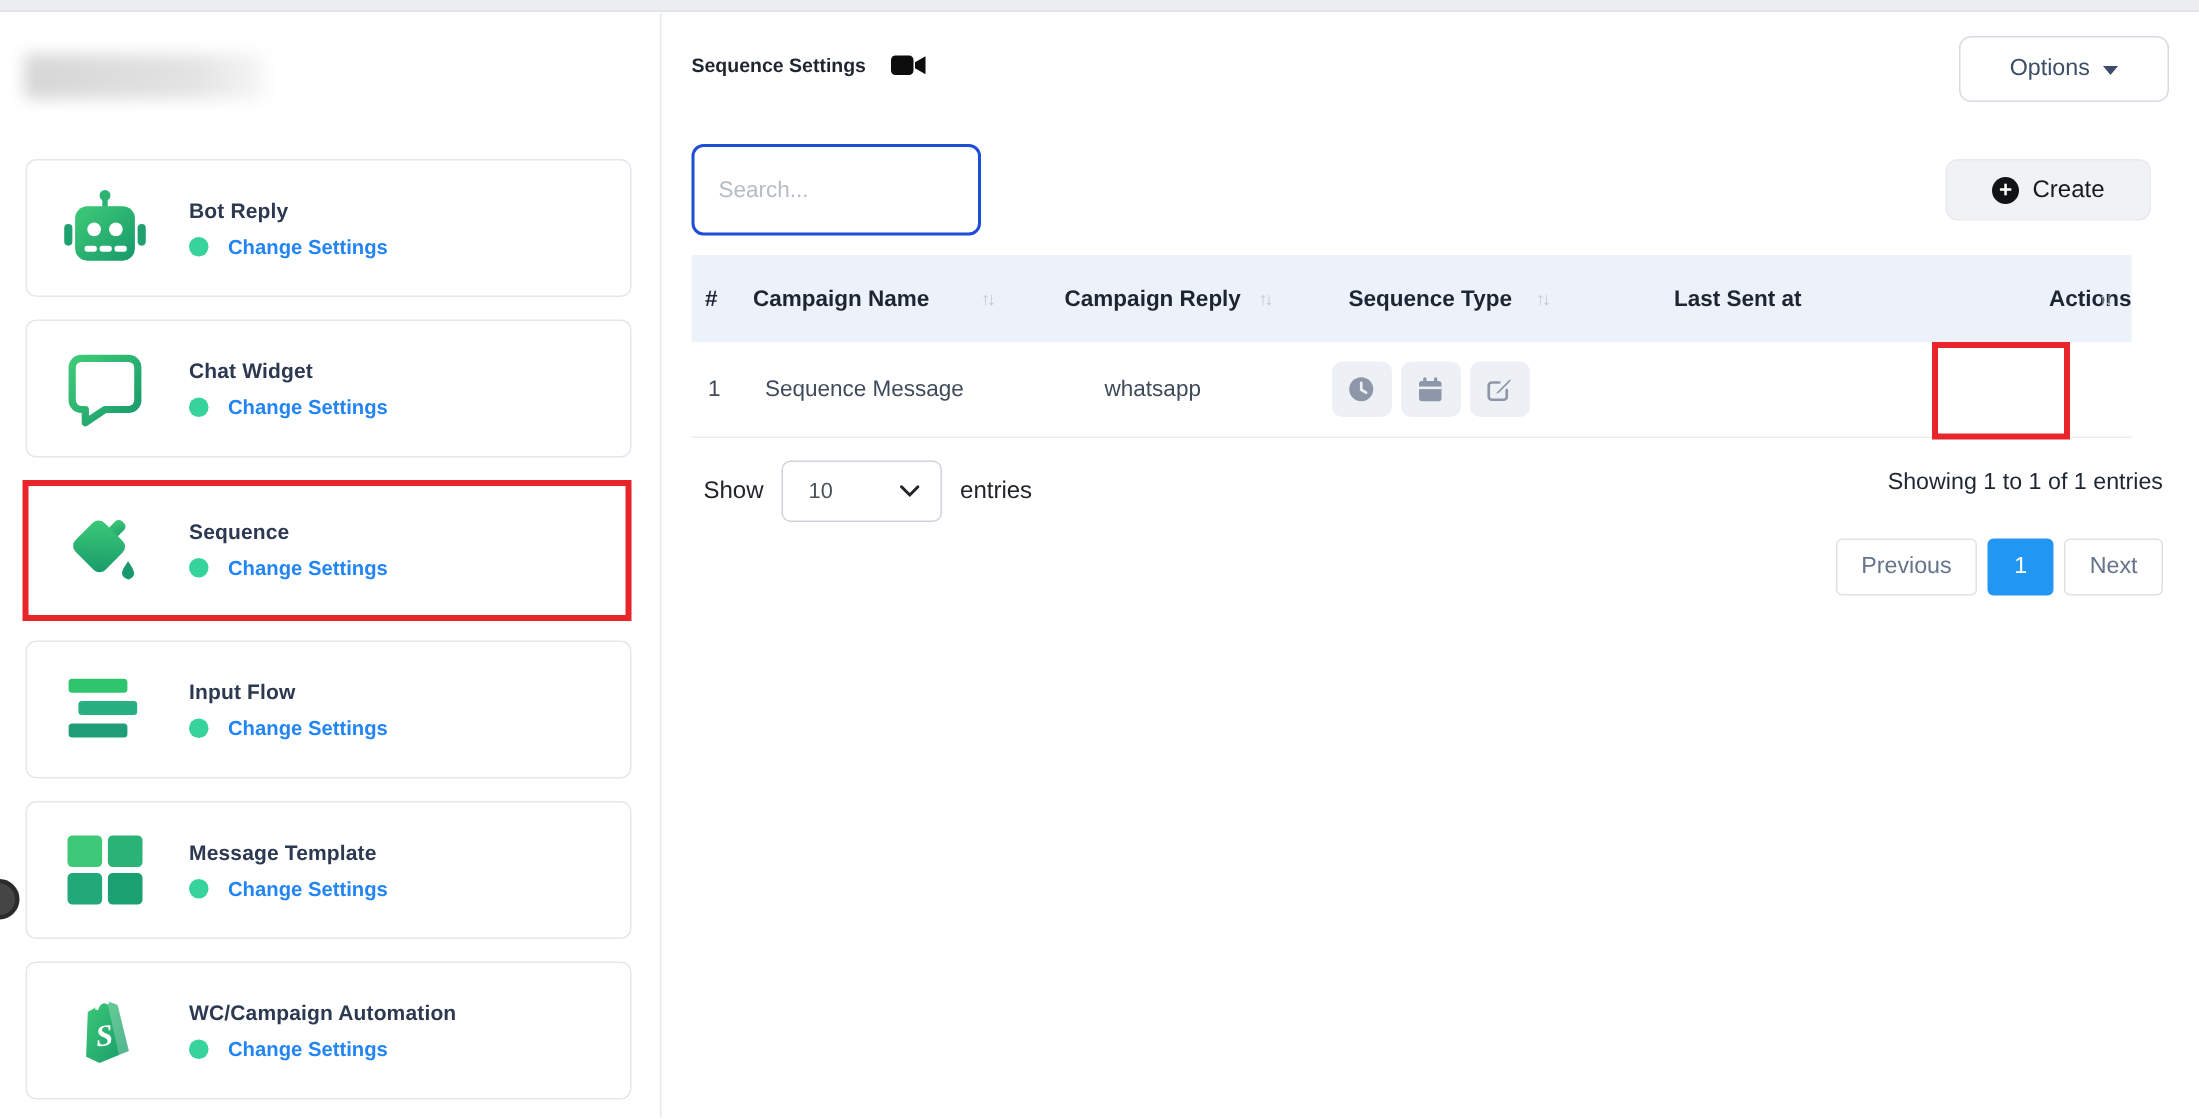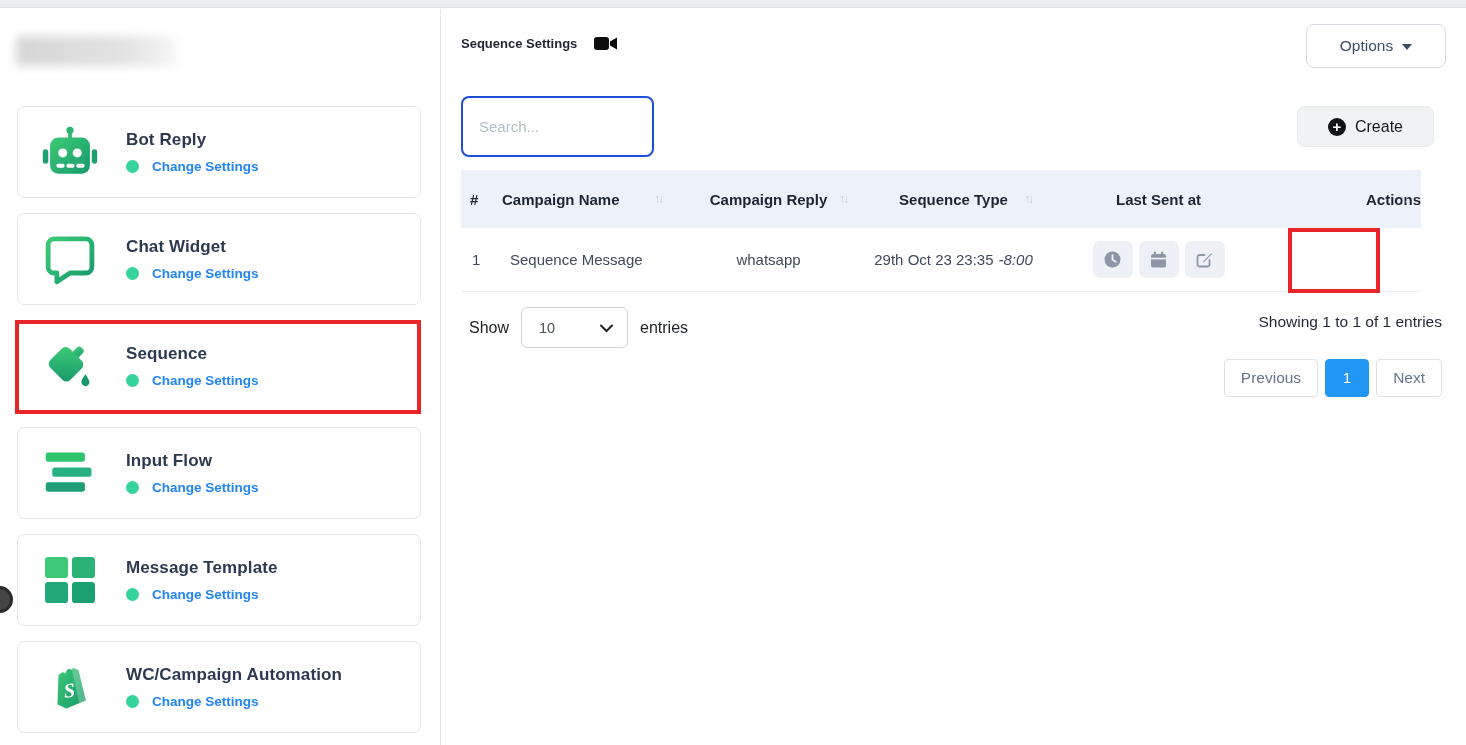--- a/index.html
+++ b/index.html
@@ -13,21 +13,21 @@
   .sidebar { position:absolute; left:0; top:8px; width:440px; }
   .logo-blur { position:absolute; left:16px; top:28px; width:160px; height:30px;
     background:linear-gradient(90deg,#d6d6d6 0%,#e3e3e3 70%,#f6f6f6 100%);
     filter:blur(5px); border-radius:3px; }
   .cards { position:absolute; left:17px; top:98px; width:404px; }
   .card { width:404px; height:92px; background:#fff; border:1px solid #e4e7ec;
     border-radius:7px; margin-bottom:15px; display:flex; align-items:center;
     padding:0 18px 0 22px; cursor:pointer; }
   .card-icon { width:60px; height:58px; flex:0 0 60px; margin-right:26px;
     display:flex; align-items:center; justify-content:center; }
-  .card-title { font-size:17px; font-weight:700; color:#2c3950; letter-spacing:.1px; }
+  .card-title { font-size:14px; font-weight:700; color:#2c3950; letter-spacing:.1px; }
   .card-sub { display:flex; align-items:center; margin-top:9px; }
   .status-dot { width:13px; height:13px; border-radius:50%; background:#36d39b; margin-right:13px; }
   .change-link { font-size:13.5px; font-weight:700; color:#2385f4; text-decoration:none; }
   .edge-fab { position:absolute; left:-14px; top:578px; width:27px; height:27px;
     border-radius:50%; background:#454545; border:3px solid #2b2b2b; }
 
   
   .main { position:absolute; left:441px; top:8px; width:1025px; height:737px; }
   .main-header { position:absolute; left:20px; top:26px; display:flex; align-items:center; }
   .main-title { font-size:13px; font-weight:700; color:#1f2530; margin-right:16px; }
@@ -287,24 +287,20 @@
       <div class="cell c-center" style="position:relative;justify-content:flex-end;">
         <span>Actions</span>
         <span class="sort" style="position:absolute;right:0;">↑↓</span>
       </div>
     </div>
 
     <div class="t-grid t-row">
       <div class="cell c1">1</div>
       <div class="cell c2">Sequence Message</div>
       <div class="cell c-center">whatsapp</div>
-      <div class="cell c-center">
-        <span>29th Oct 23 23:35</span>
-        <span class="offset-italic">-8:00</span>
-      </div>
       <div class="cell actions-cell">
         <button class="action-btn">
           <span style="display:flex;">
             <svg width="17" height="17" viewBox="0 0 17 17">
               <circle cx="8.5" cy="8.5" r="8" fill="#8e97a8"></circle>
               <path d="M8.5 4.2 v4.6 l3.2 2" stroke="#edf1f6" stroke-width="1.8" fill="none" stroke-linecap="round"></path>
             </svg>
           </span>
         </button>
         <button class="action-btn">

